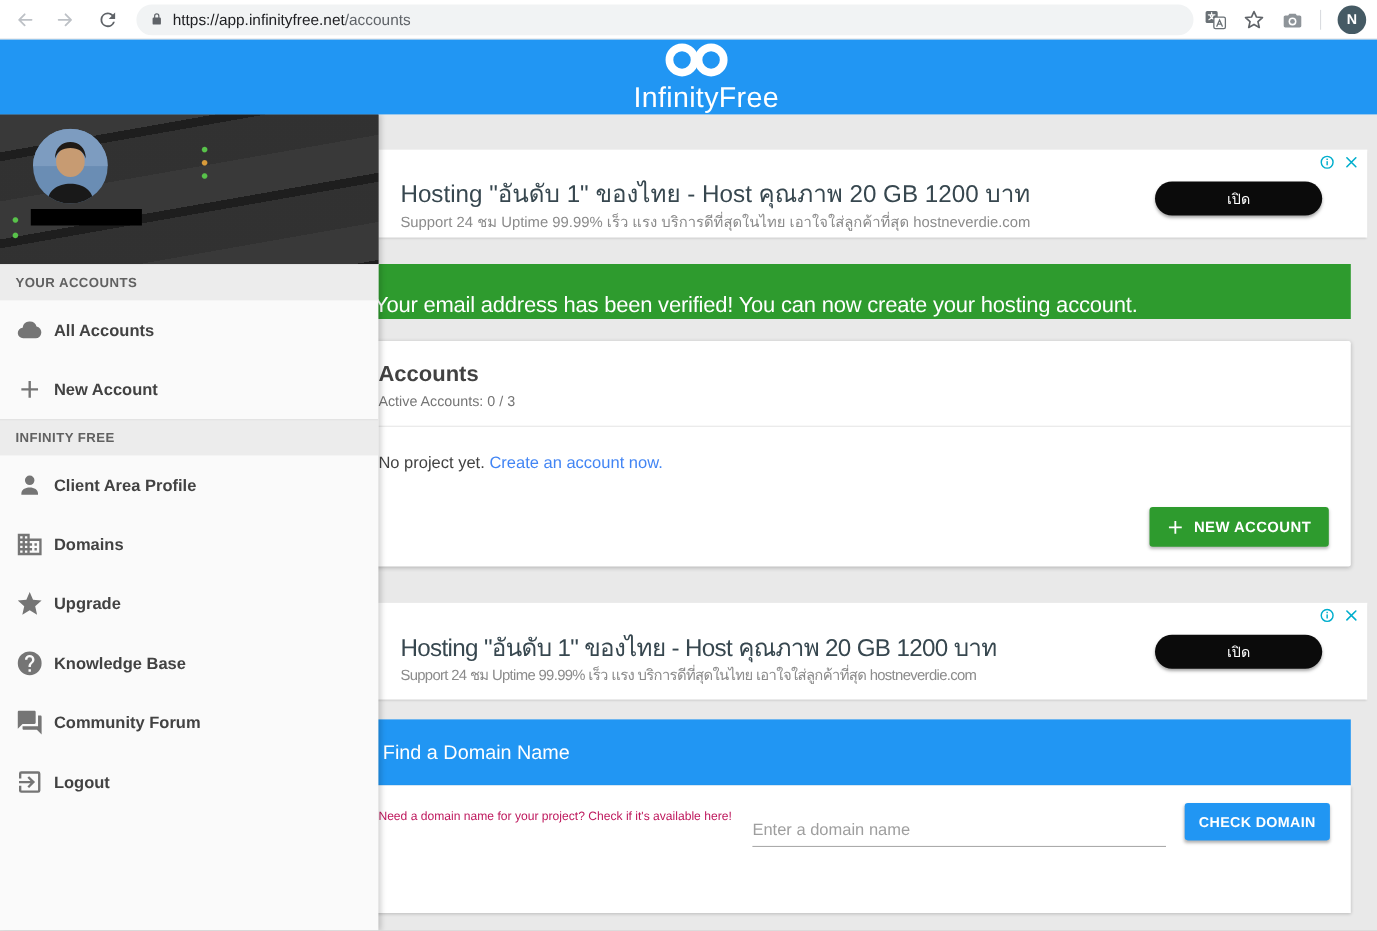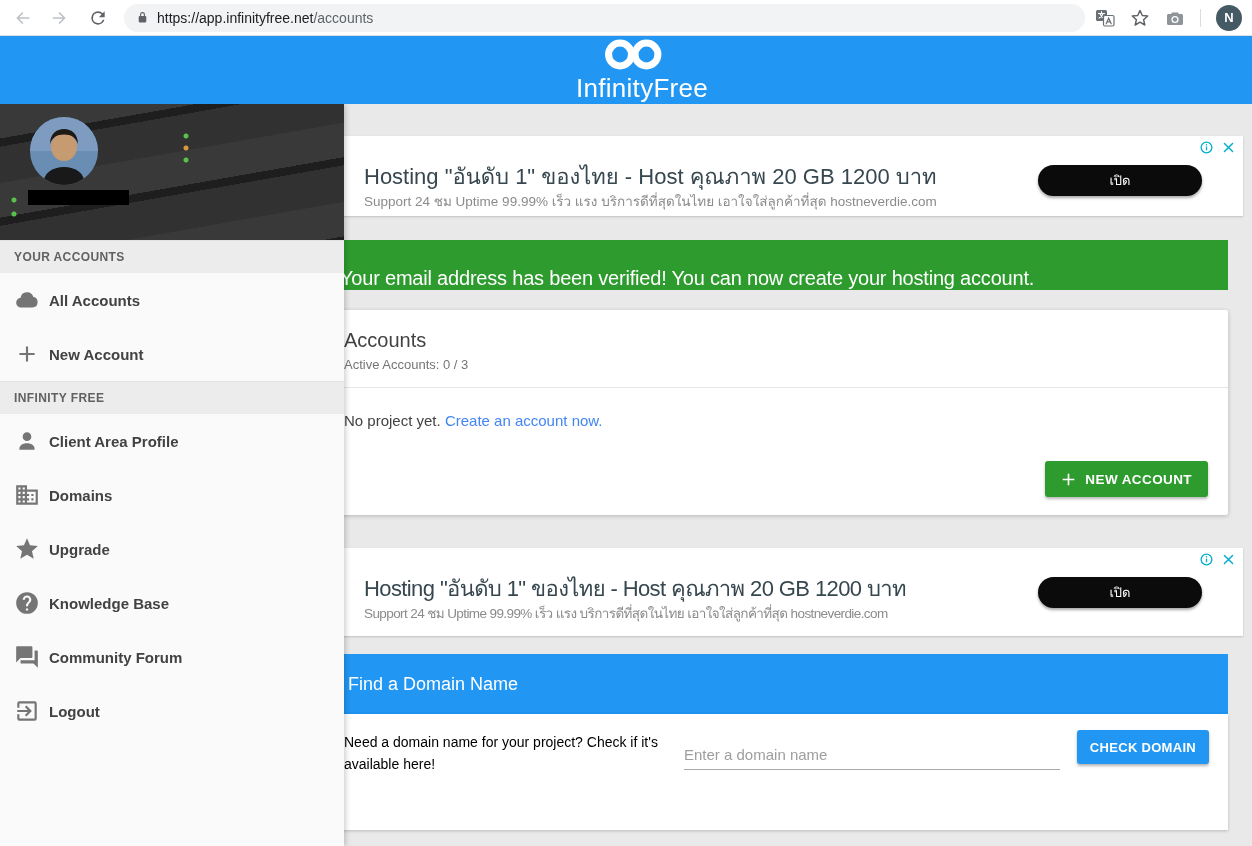--- a/index.html
+++ b/index.html
@@ -80,39 +80,39 @@
   .ad {
     position: absolute; left: 28px; width: 919px; background: #fff;
     box-shadow: 0 1px 2px rgba(0,0,0,0.18);
   }
   .ad-1 { top: 32px; height: 80px; }
   .ad-2 { top: 444px; height: 88px; }
   .ad .ad-title { position: absolute; left: 40px; top: 23px; font-size: 22px; color: #37474F; white-space: nowrap; }
   .ad .ad-desc { position: absolute; left: 40px; top: 54px; font-size: 13.5px; color: #8b8b8b; white-space: nowrap; }
   .ad-2 .ad-title, .ad-2 .ad-desc { letter-spacing: -0.6px; }
   .ad .ad-pill {
-    position: absolute; right: 41px; top: 29px; width: 164px; height: 31px;
+    position: absolute; right: 41px; top: 29px; width: 152px; height: 31px;
     border-radius: 16px; background: #0b0b0b; color: #fff; font-size: 13px;
     display: flex; align-items: center; justify-content: center; cursor: pointer;
     box-shadow: 0 2px 3px rgba(0,0,0,0.35);
   }
   .adchoices { position: absolute; top: 5px; right: 8px; display: flex; gap: 9px; align-items: center; }
   .adchoices svg { width: 13px; height: 13px; display: block; cursor: pointer; }
 
   .alert {
     position: absolute; left: 28px; top: 136px; width: 904px; height: 50px;
     background: #2E9B2E; color: #fff; display: flex; align-items: flex-end;
     padding-left: 16px; font-size: 20px; letter-spacing: -0.2px;
   }
 
   .card-accounts {
     position: absolute; left: 28px; top: 206px; width: 904px; height: 205px;
     background: #fff; border-radius: 2px; box-shadow: 0 1px 4px rgba(0,0,0,0.22);
   }
-  .ca-title { position: absolute; left: 20px; top: 19px; font-size: 20px; color: #424242; }
+  .ca-title { position: absolute; left: 20px; top: 19px; font-size: 20px; color: #424242; font-weight: bold; }
   .ca-sub { position: absolute; left: 20px; top: 47px; font-size: 13px; color: #757575; }
   .ca-divider { position: absolute; left: 0; top: 77px; width: 100%; height: 1px; background: #E6E6E6; }
   .ca-empty { position: absolute; left: 20px; top: 102px; font-size: 15px; color: #424242; }
   .ca-empty a { color: #4285F4; text-decoration: none; cursor: pointer; }
   .btn-new {
     position: absolute; right: 20px; top: 151px; height: 36px; padding: 0 16px;
     background: #2E9B2E; border: none; border-radius: 3px; cursor: pointer;
     display: flex; align-items: center; gap: 9px;
     color: #fff; font-size: 13.5px; font-weight: bold; letter-spacing: 0.4px;
     font-family: inherit; box-shadow: 0 2px 3px rgba(0,0,0,0.28);
@@ -121,21 +121,21 @@
 
   .domain-header {
     position: absolute; left: 28px; top: 550px; width: 904px; height: 60px;
     background: #2196F3; color: #fff; display: flex; align-items: center;
     padding-left: 24px; font-size: 18px;
   }
   .domain-card {
     position: absolute; left: 28px; top: 610px; width: 904px; height: 116px;
     background: #fff; box-shadow: 0 1px 3px rgba(0,0,0,0.2);
   }
-  .dc-prompt { position: absolute; left: 20px; top: 17px; width: 330px; font-size: 14px; line-height: 22px; color: #000000; }
+  .dc-prompt { position: absolute; left: 20px; top: 17px; width: 330px; font-size: 11px; line-height: 22px; color: #be185d; }
   .dc-input {
     position: absolute; left: 360px; top: 26px; width: 376px; height: 30px;
     border: none; border-bottom: 1px solid #ABABAB; background: transparent;
     font-size: 15px; color: #424242; outline: none; font-family: inherit;
   }
   .dc-input::placeholder { color: #9E9E9E; }
   .btn-check {
     position: absolute; right: 19px; top: 16px; height: 34px; padding: 0 13px;
     background: #2196F3; border: none; border-radius: 3px; cursor: pointer;
     color: #fff; font-size: 13px; font-weight: bold; letter-spacing: 0.3px;

